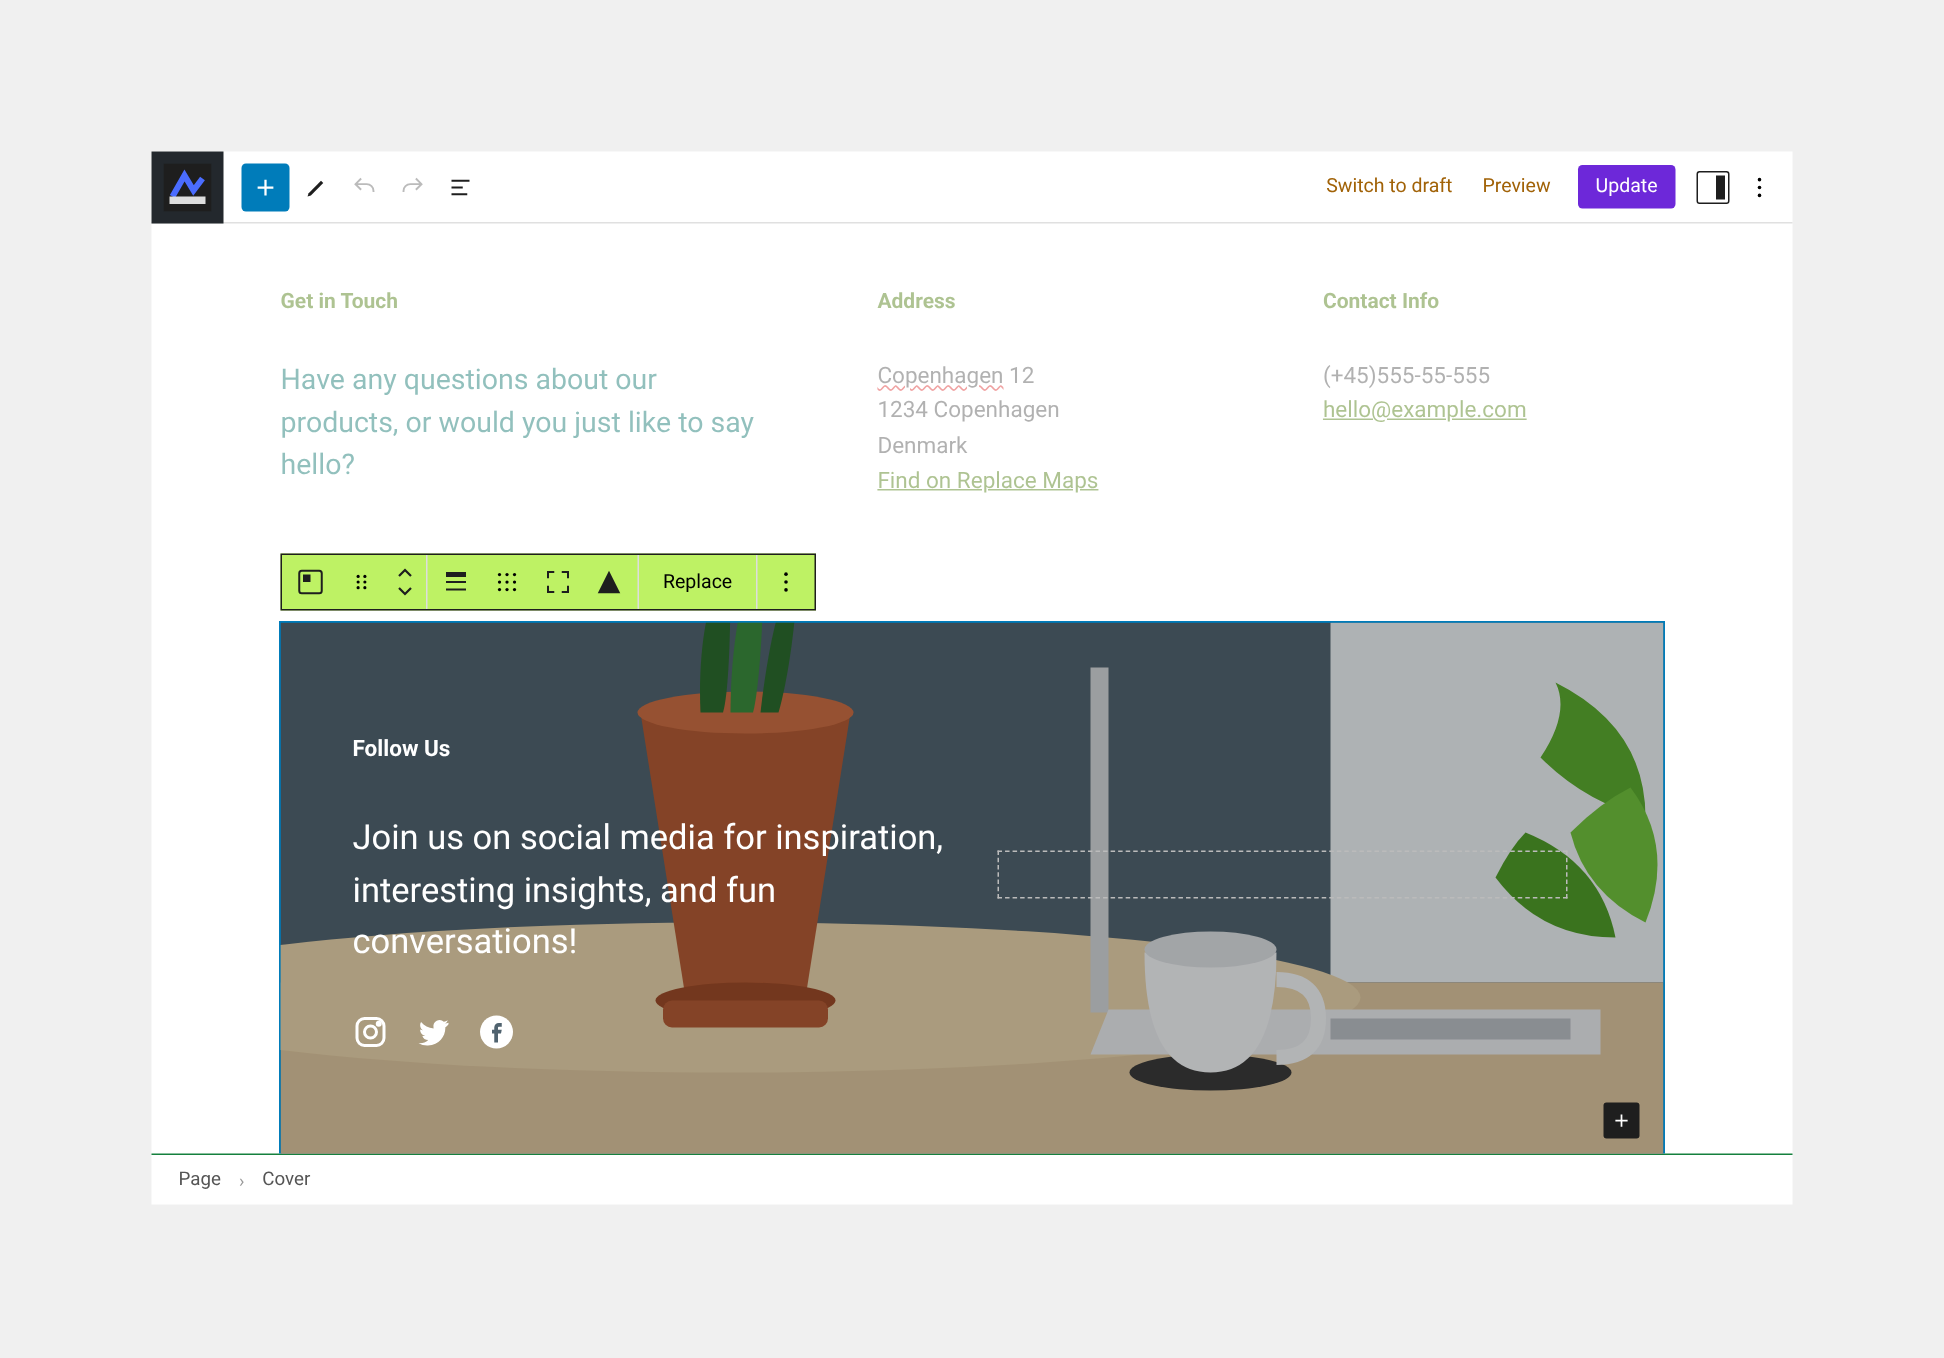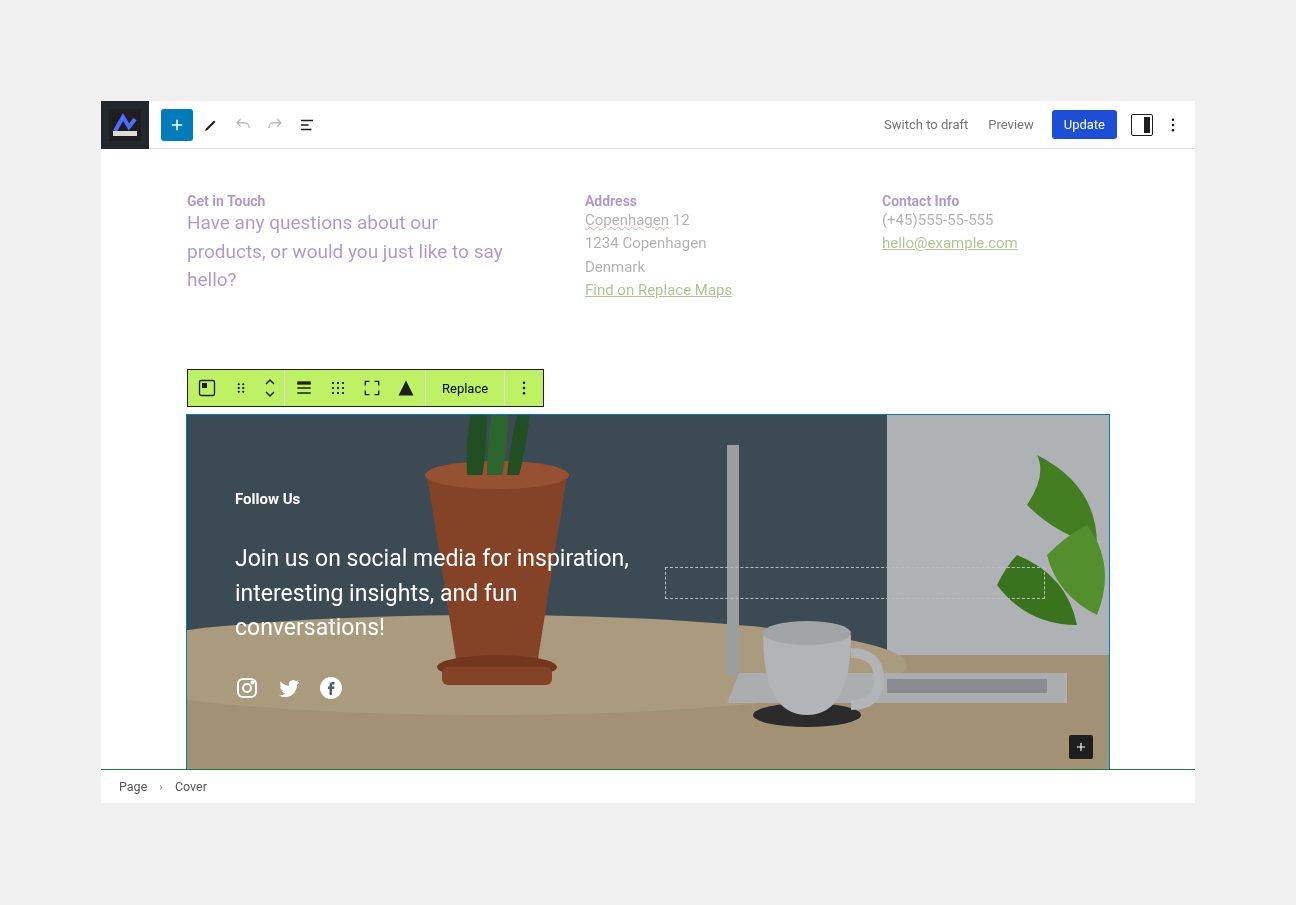--- a/index.html
+++ b/index.html
@@ -38,40 +38,40 @@
   .logo svg { width: 32px; height: 32px; }
   .tools { display:flex; align-items:center; gap:4px; padding-left:12px; }
   .btn-square {
     width: 28px; height: 28px; border-radius: 3px;
     display:flex;align-items:center;justify-content:center;
     color:#1e1e1e; cursor:pointer;
   }
   .btn-square.primary { background:#007cba; color:#fff; width:32px;height:32px; }
   .btn-square.dim { color:#bbb; }
   .spacer { flex:1; }
-  .twolink { color:#737373; font-size:13px; padding:6px 10px; cursor:pointer;}
+  .twolink { color:#a16207; font-size:13px; padding:6px 10px; cursor:pointer;}
   .btn-update {
-    background:#1d4ed8; color:#fff; font-size:13px; border-radius:3px;
+    background:#6d28d9; color:#fff; font-size:13px; border-radius:3px;
     padding:7px 12px; cursor:pointer; margin:0 8px;
   }
 
   
   .canvas {
     flex:1; overflow:hidden; position:relative;
     padding: 44px 86px 0 86px;
   }
   .faded { opacity: .45; }
   .row-info { display:flex; gap:70px; }
   .col-touch { flex:1.3; }
   .col-addr { flex:.9; }
   .col-contact { flex:.9; }
   .h-label {
-    font-weight:700; font-size:14px; color:#4c1d95; 
-  }
-  .lead { font-size:19px; color:#4c1d95; line-height:1.5; max-width:400px; }
+    font-weight:700; font-size:14px; color:#4d7c0f; margin-bottom:30px;
+  }
+  .lead { font-size:19px; color:#0f766e; line-height:1.5; max-width:400px; }
   .body { font-size:15px; color:#555; line-height:1.55; }
   .u { text-decoration: underline; text-decoration-color:#d33; text-decoration-style: wavy; text-decoration-thickness:1px; }
   .lnk { text-decoration: underline; color:#4d7c0f;}
 
   
   .block-toolbar {
     position:absolute; left:86px; top:220px;
     display:flex; background:#bef264; border:1px solid #1e1e1e;
     height:38px;
   }

